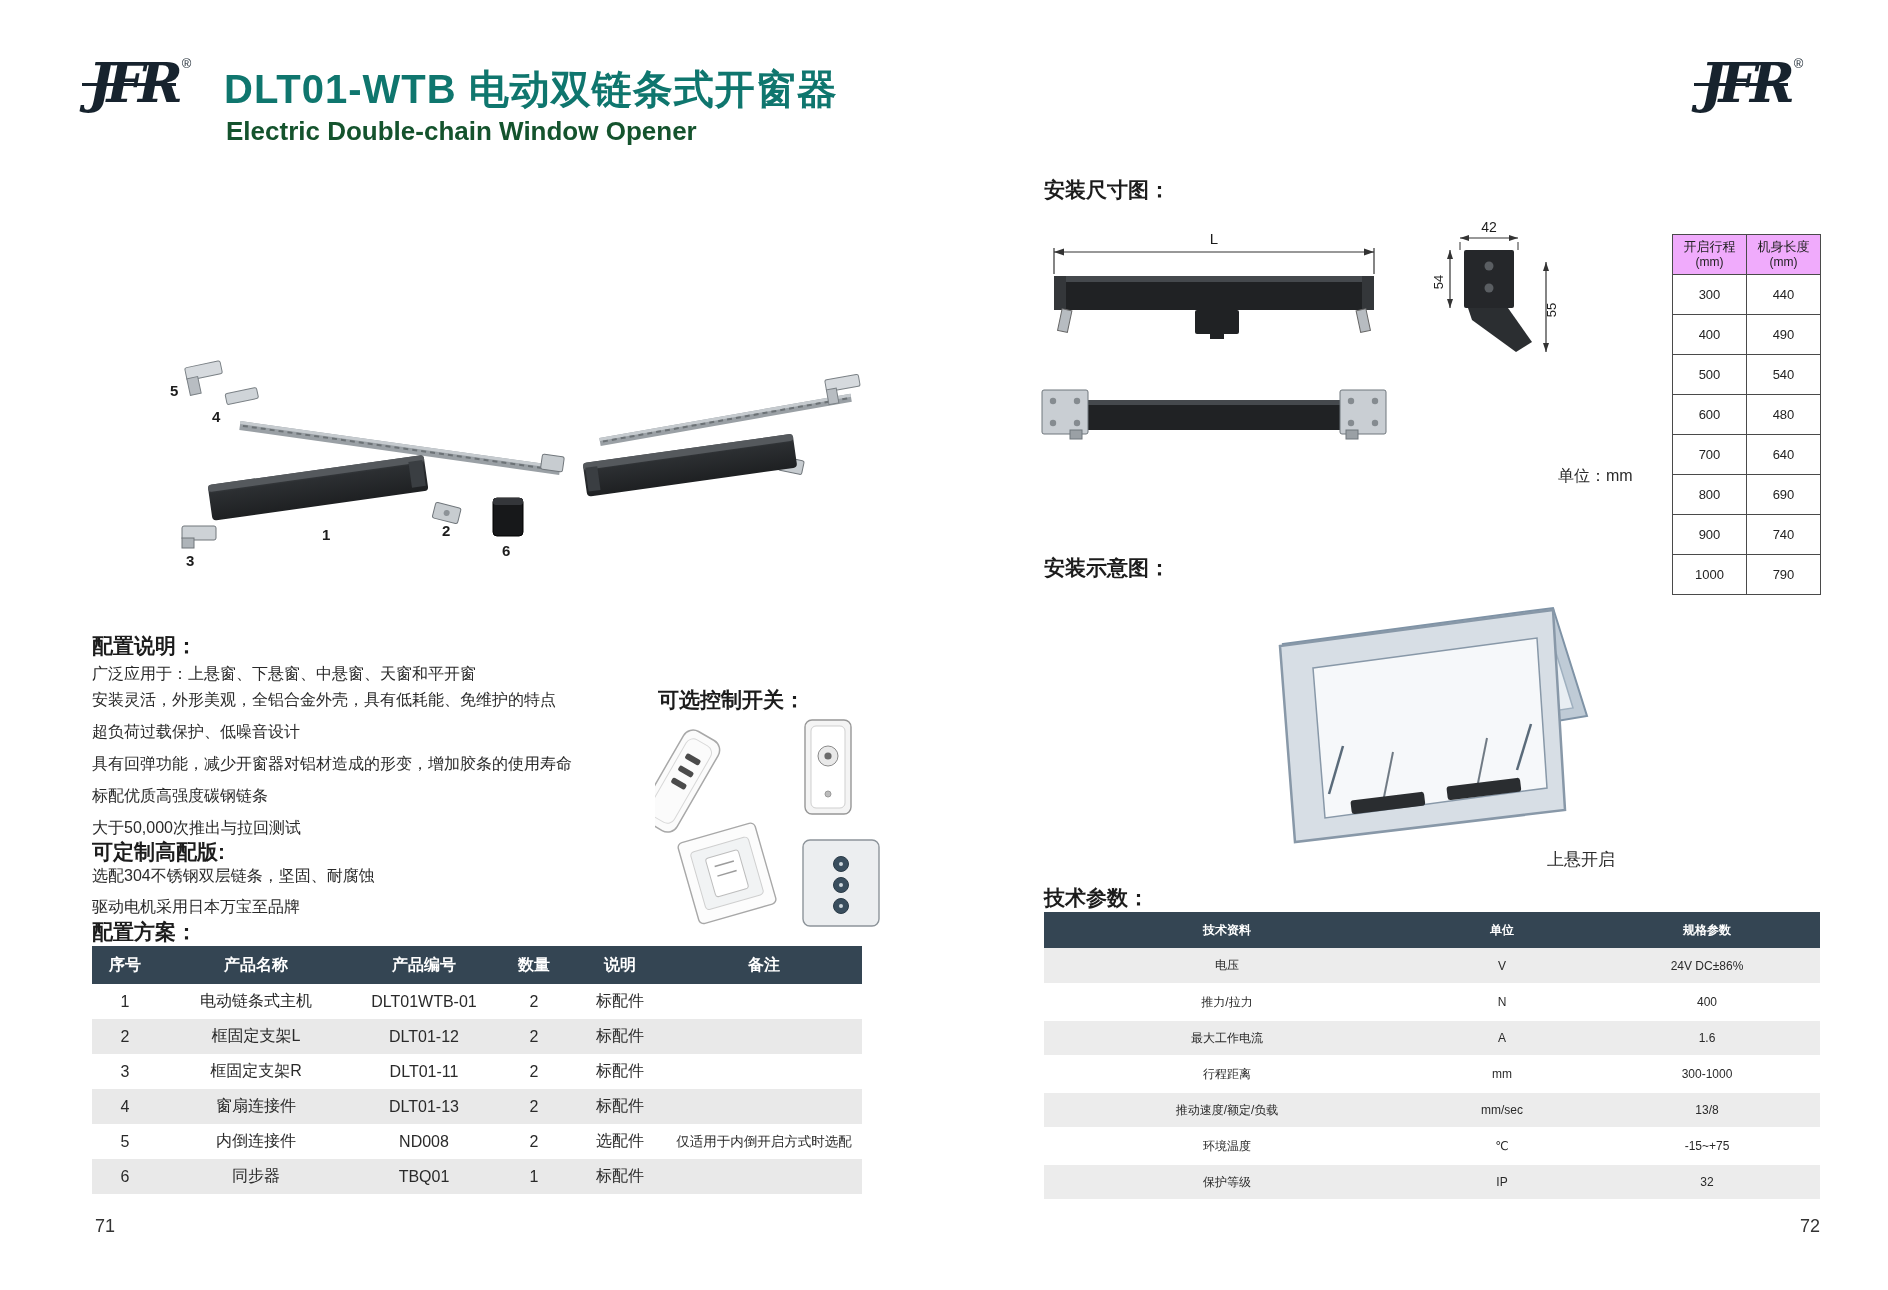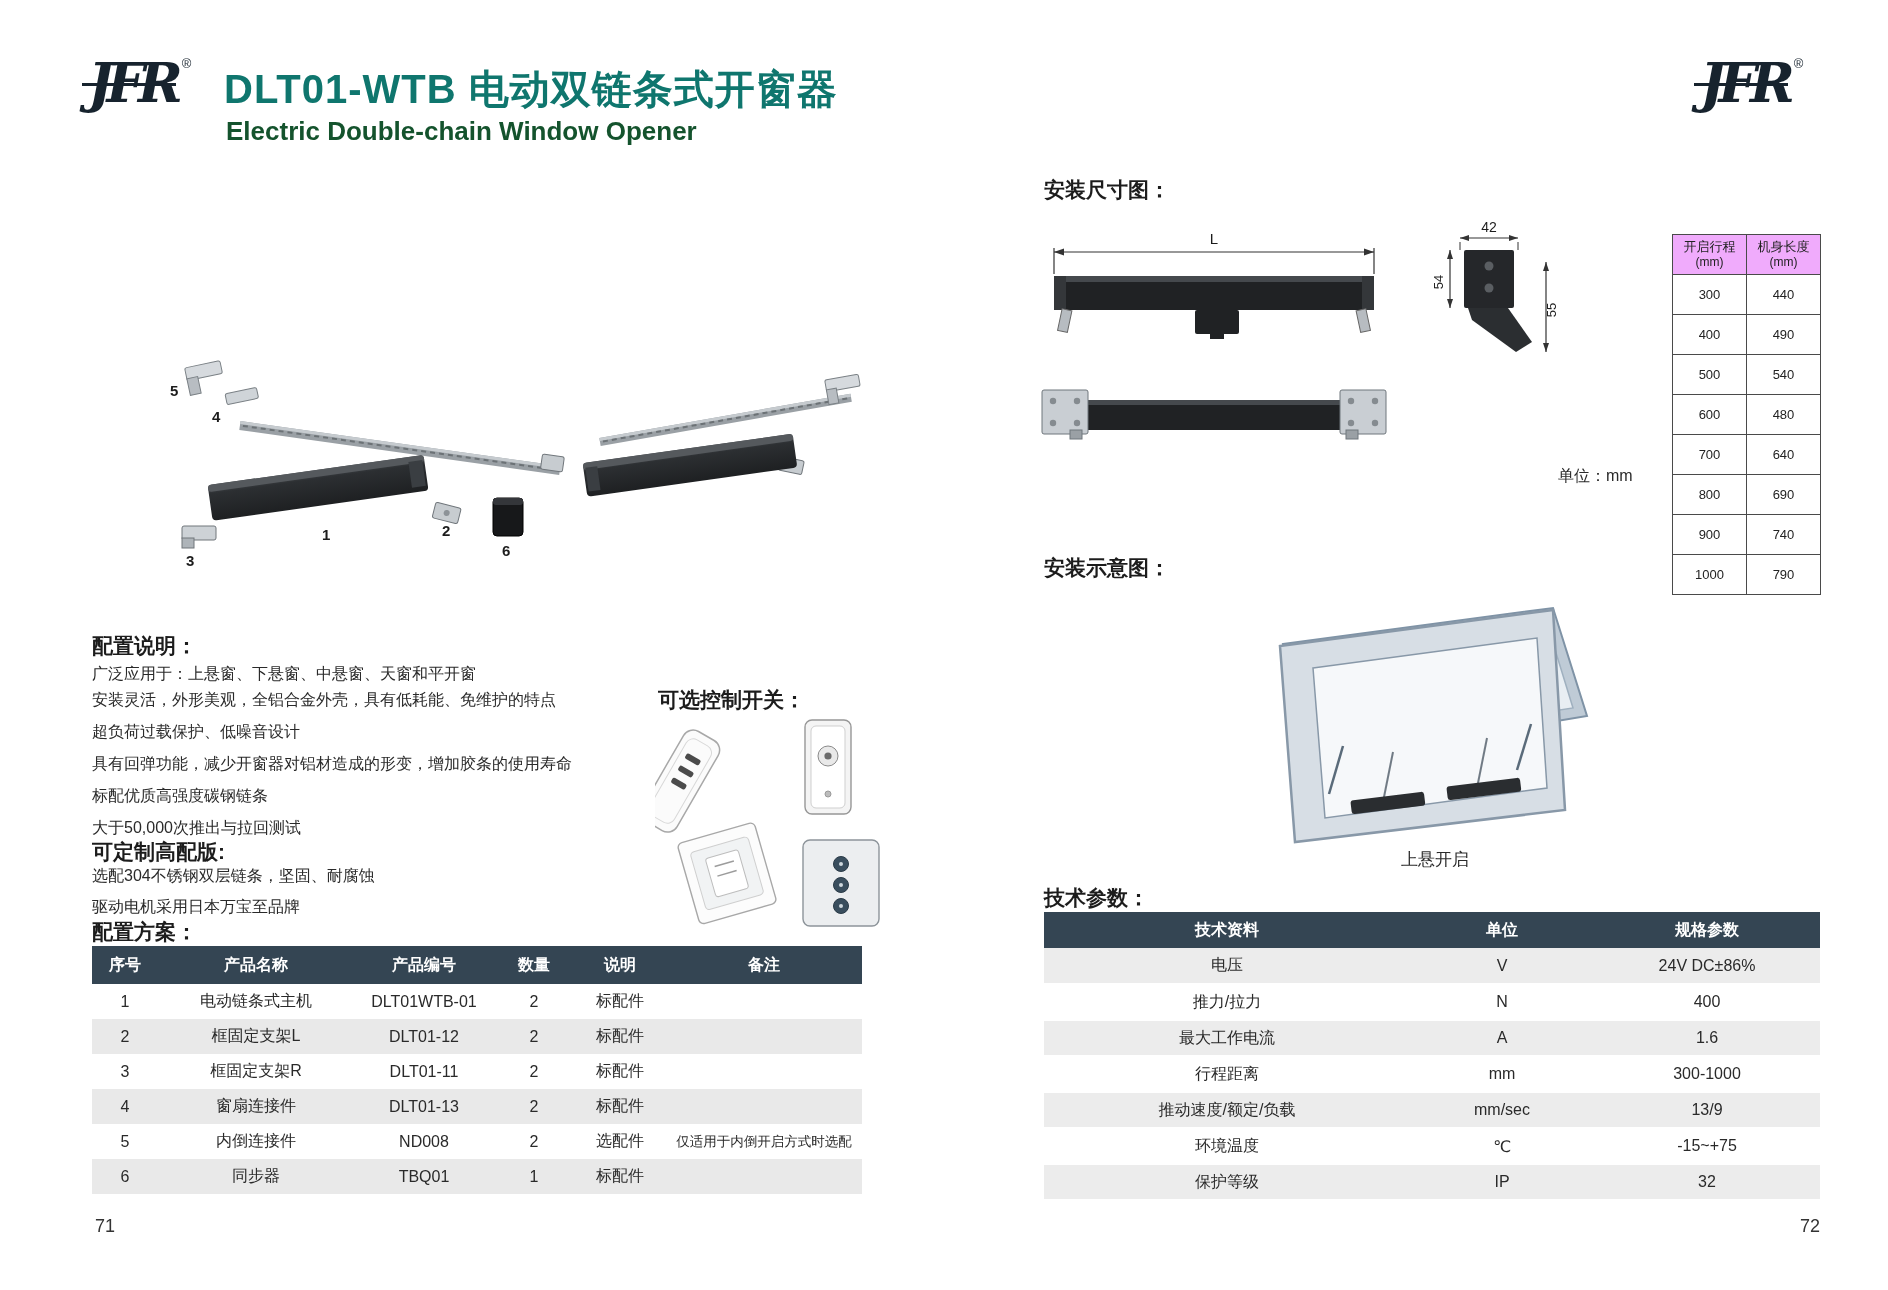--- a/index.html
+++ b/index.html
@@ -30,21 +30,21 @@
 
   
   table { border-collapse:collapse; table-layout:fixed; }
   .cfg-table { width:770px; font-size:16px; }
   .cfg-table th { height:38px; background:#344553; color:#ffffff; font-weight:700; text-align:center; }
   .cfg-table td { height:35px; text-align:center; color:#2a2a2a; }
   .cfg-table tbody tr:nth-child(even) { background:#e9e9e9; }
   .cfg-table td.small { font-size:13.5px; }
 
   
-  .tech-table { width:776px; font-size:16px; }
+  .tech-table { width:776px; font-size:12px; }
   .tech-table th { height:36px; background:#344553; color:#ffffff; font-weight:700; text-align:center; }
   .tech-table td { height:36px; text-align:center; color:#2a2a2a; }
   .tech-table tbody tr:nth-child(odd) td { background:#ececec; }
   .tech-table tbody tr td { border-bottom:2px solid #ffffff; }
 
   
   .size-table { font-size:13px; }
   .size-table th, .size-table td { border:1px solid #4a4a4a; text-align:center; }
   .size-table th { background:#f0abfc; font-weight:400; padding:4px 4px; line-height:1.25; width:74px; }
   .size-table td { height:40px; width:74px; background:#fff; }
@@ -396,21 +396,21 @@
   <line x1="222" y1="200" x2="232" y2="150" stroke="#707a84" stroke-width="2"></line>
 
   <g transform="rotate(-7 100 218)">
     <rect x="96" y="212" width="74" height="14" rx="3" fill="#2a2d30"></rect>
   </g>
   <g transform="rotate(-7 196 204)">
     <rect x="192" y="198" width="74" height="14" rx="3" fill="#2a2d30"></rect>
   </g>
 </svg>
 
-<div class="abs line" style="left:1255px;top:848px;width:360px;text-align:center;font-size:17px;">上悬开启</div>
+<div class="abs line" style="left:1255px;top:848px;width:360px;text-align:right;font-size:17px;">上悬开启</div>
 
 <div class="abs h1" style="left:1044px;top:884px;">技术参数：</div>
 
 <table class="tech-table abs" style="left:1044px;top:912px;">
   <colgroup>
       <col style="width:366px">
       <col style="width:184px">
       <col style="width:226px">
     </colgroup>
   <thead>
@@ -437,21 +437,21 @@
       <td>1.6</td>
     </tr>
     <tr>
       <td>行程距离</td>
       <td>mm</td>
       <td>300-1000</td>
     </tr>
     <tr>
       <td>推动速度/额定/负载</td>
       <td>mm/sec</td>
-      <td>13/9</td>
+      <td>13/8</td>
     </tr>
     <tr>
       <td>环境温度</td>
       <td>℃</td>
       <td>-15~+75</td>
     </tr>
     <tr>
       <td>保护等级</td>
       <td>IP</td>
       <td>32</td>

